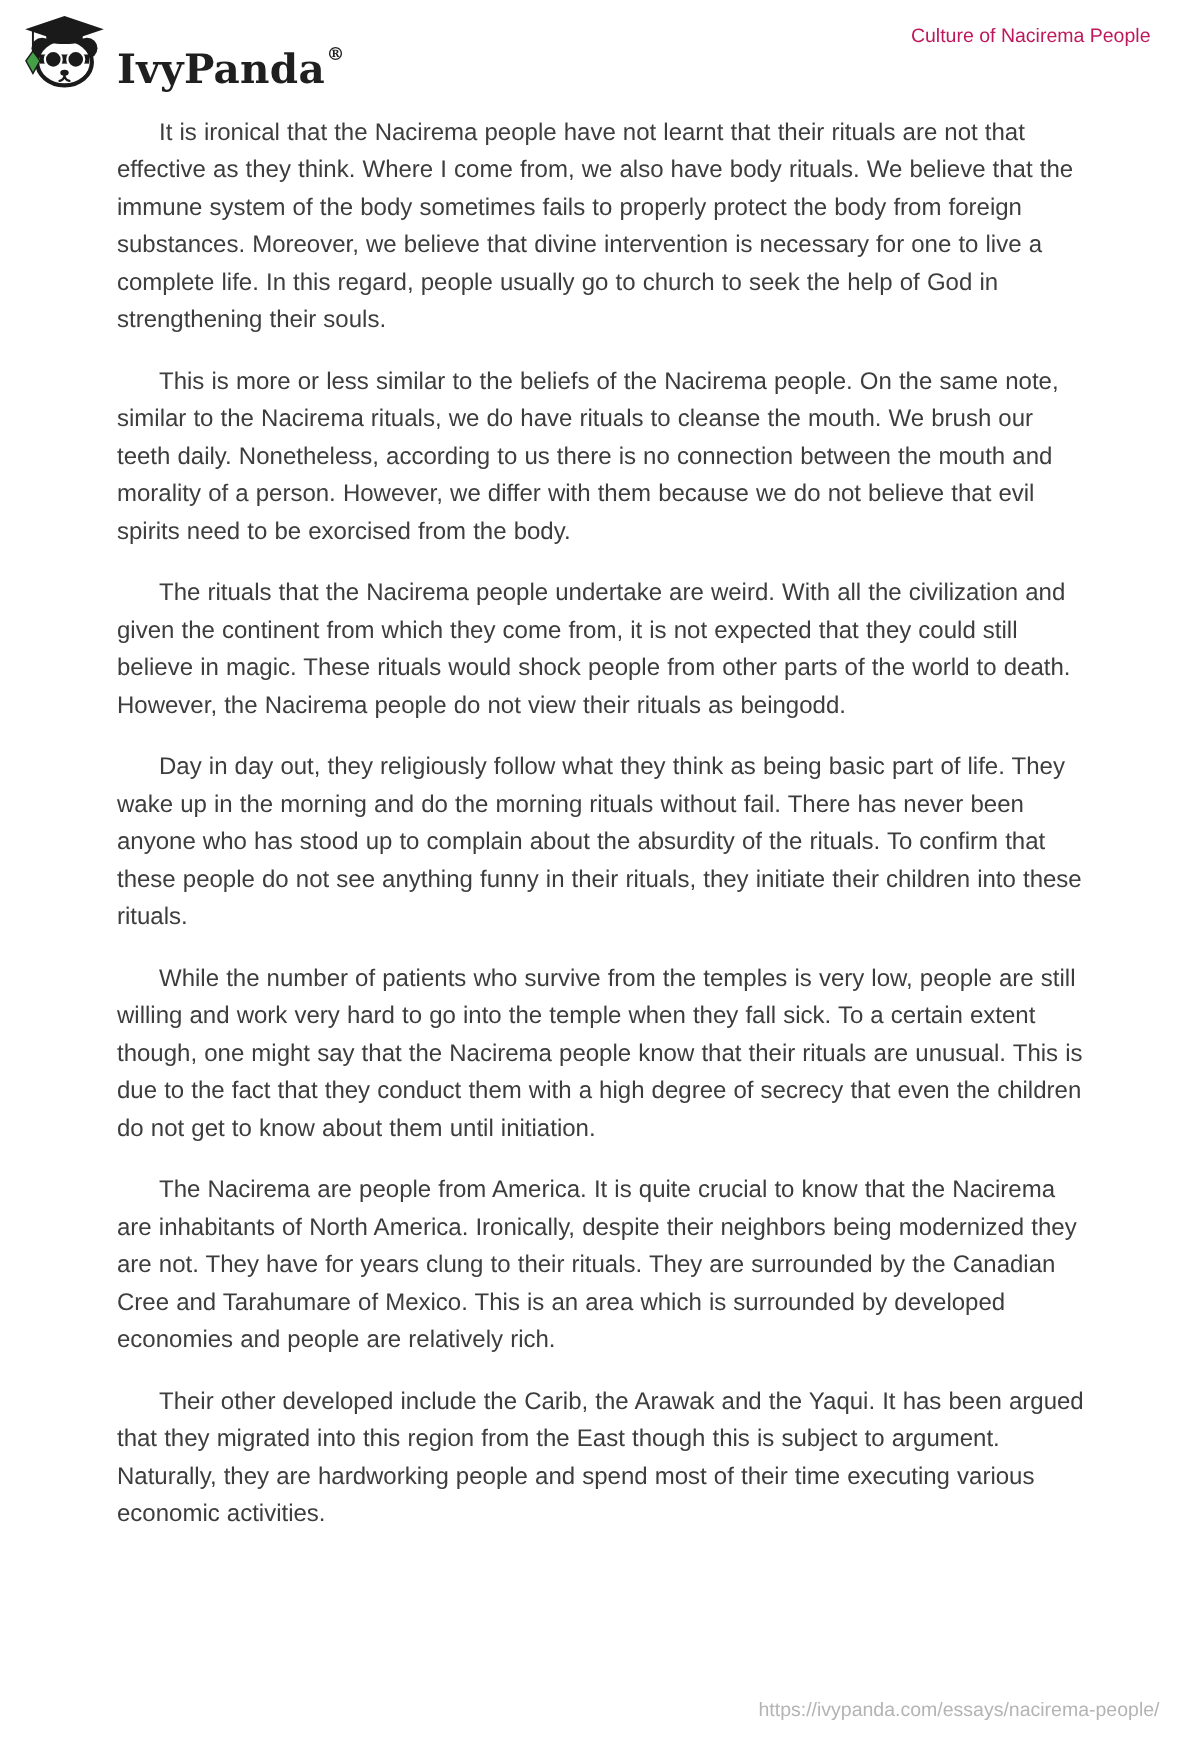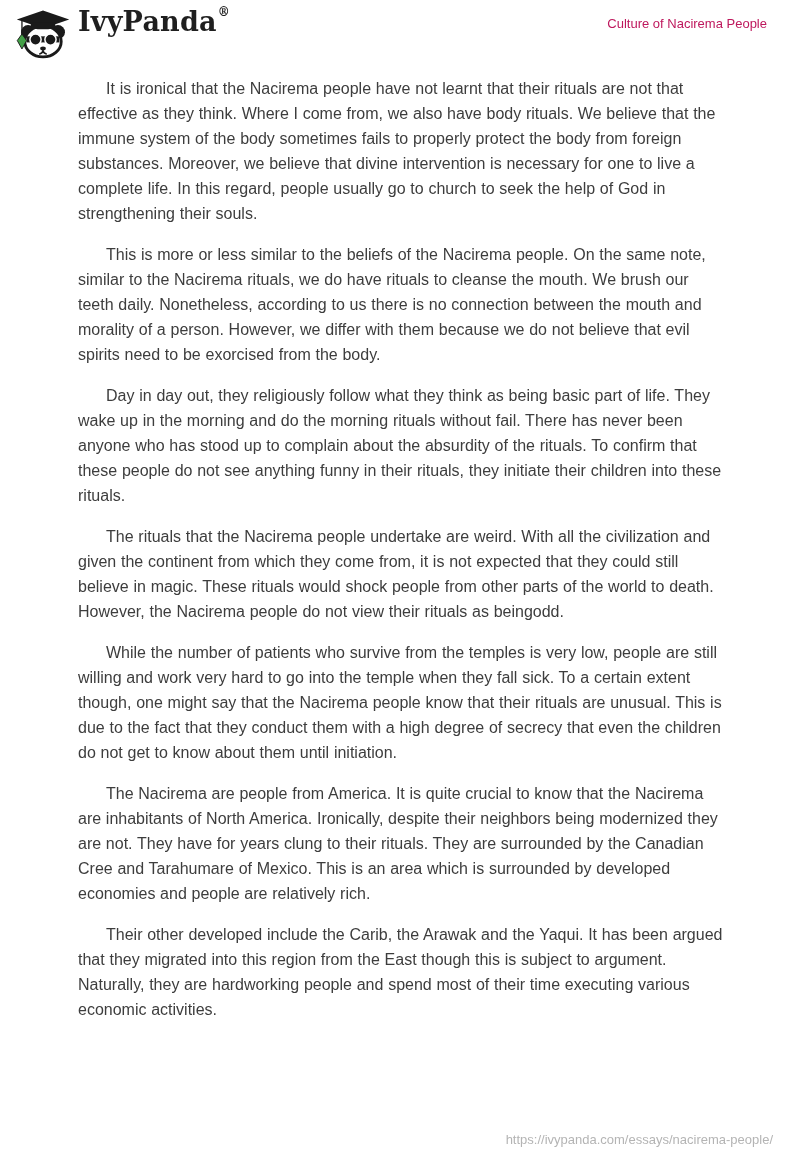--- a/index.html
+++ b/index.html
@@ -17,21 +17,21 @@
   }
   .page-header {
     display: flex;
     justify-content: space-between;
     align-items: flex-start;
     padding: 8px 33px 0 14px;
     height: 62px;
   }
   .brand {
     display: flex;
-    align-items: flex-start;
+    align-items: flex-end;
     gap: 6px;
   }
   .logo-svg { display: block; }
   .brand-text {
     font-family: "DejaVu Serif", "Liberation Serif", serif;
     font-weight: 700;
     font-size: 27px;
     color: #1f1f1f;
     line-height: 1;
     letter-spacing: 0.2px;
@@ -106,22 +106,22 @@
       <div>
         <span class="brand-text">IvyPanda</span><span class="brand-reg">®</span>
       </div>
     </div>
     <div class="doc-title">Culture of Nacirema People</div>
   </header>
 
   <main class="essay-body">
     <p>It is ironical that the Nacirema people have not learnt that their rituals are not that effective as they think. Where I come from, we also have body rituals. We believe that the immune system of the body sometimes fails to properly protect the body from foreign substances. Moreover, we believe that divine intervention is necessary for one to live a complete life. In this regard, people usually go to church to seek the help of God in strengthening their souls.</p>
     <p>This is more or less similar to the beliefs of the Nacirema people. On the same note, similar to the Nacirema rituals, we do have rituals to cleanse the mouth. We brush our teeth daily. Nonetheless, according to us there is no connection between the mouth and morality of a person. However, we differ with them because we do not believe that evil spirits need to be exorcised from the body.</p>
+    <p>The rituals that the Nacirema people undertake are weird. With all the civilization and given the continent from which they come from, it is not expected that they could still believe in magic. These rituals would shock people from other parts of the world to death. However, the Nacirema people do not view their rituals as beingodd.</p>
     <p>Day in day out, they religiously follow what they think as being basic part of life. They wake up in the morning and do the morning rituals without fail. There has never been anyone who has stood up to complain about the absurdity of the rituals. To confirm that these people do not see anything funny in their rituals, they initiate their children into these rituals.</p>
-    <p>The rituals that the Nacirema people undertake are weird. With all the civilization and given the continent from which they come from, it is not expected that they could still believe in magic. These rituals would shock people from other parts of the world to death. However, the Nacirema people do not view their rituals as beingodd.</p>
     <p>While the number of patients who survive from the temples is very low, people are still willing and work very hard to go into the temple when they fall sick. To a certain extent though, one might say that the Nacirema people know that their rituals are unusual. This is due to the fact that they conduct them with a high degree of secrecy that even the children do not get to know about them until initiation.</p>
     <p>The Nacirema are people from America. It is quite crucial to know that the Nacirema are inhabitants of North America. Ironically, despite their neighbors being modernized they are not. They have for years clung to their rituals. They are surrounded by the Canadian Cree and Tarahumare of Mexico. This is an area which is surrounded by developed economies and people are relatively rich.</p>
     <p>Their other developed include the Carib, the Arawak and the Yaqui. It has been argued that they migrated into this region from the East though this is subject to argument. Naturally, they are hardworking people and spend most of their time executing various economic activities.</p>
   </main>
 
   <footer class="page-footer">
     <span>https://ivypanda.com/essays/nacirema-people/</span>
   </footer>
 
 </div>

